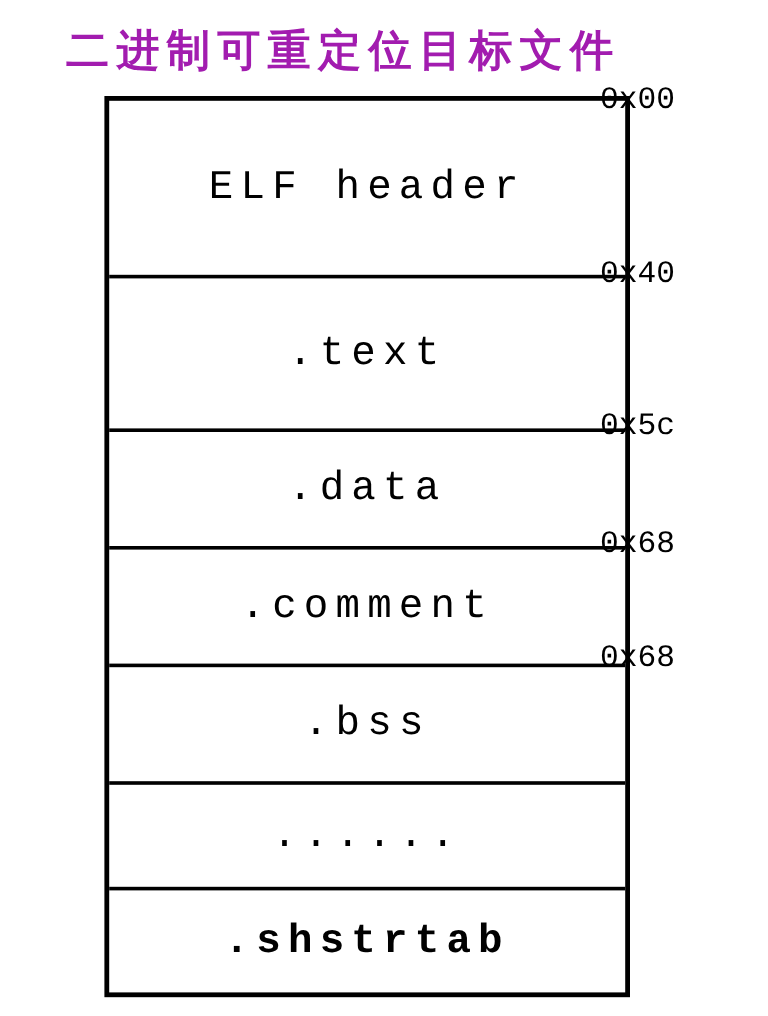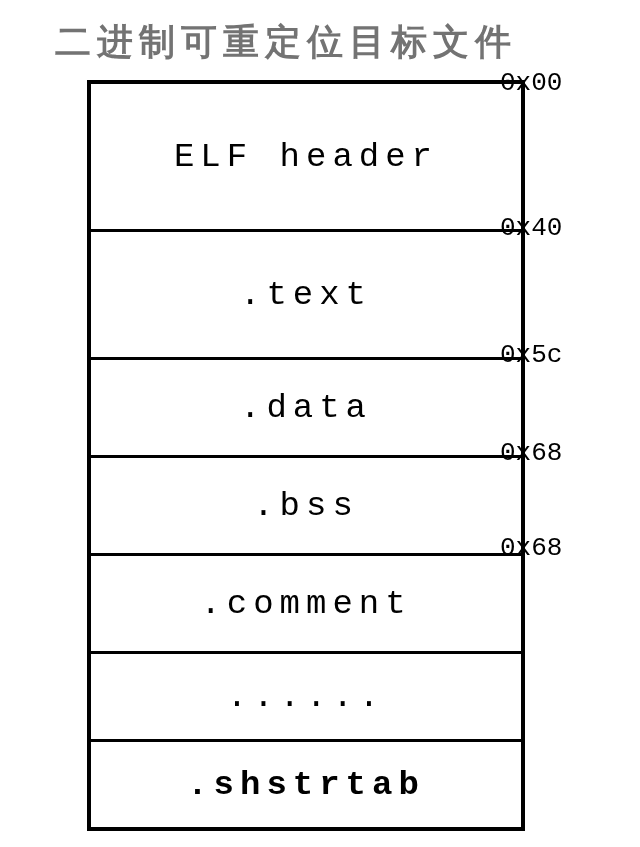--- a/index.html
+++ b/index.html
@@ -10,21 +10,21 @@
       background: #ffffff;
       font-family: "SimSun", "Songti SC", serif;
       position: relative;
     }
     .title {
       position: absolute;
       left: 55px;
       top: 18px;
       font-size: 36px;
       font-weight: bold;
-      color: #737373;
+      color: #a21caf;
       letter-spacing: 6px;
     }
     .table-outer {
       position: absolute;
       left: 55px;
       top: 80px;
       width: 430px;
       border: 4px solid #000000;
       margin-left: 32px;
     }
@@ -66,22 +66,22 @@
   </style>
 </head>
 <body>
 
 <div class="title">二进制可重定位目标文件</div>
 
 <div class="table-outer">
   <div class="cell r0">ELF header</div>
   <div class="cell r1">.text</div>
   <div class="cell r2">.data</div>
+  <div class="cell r4">.comment</div>
   <div class="cell r3">.bss</div>
-  <div class="cell r4">.comment</div>
   <div class="cell r5">......</div>
   <div class="cell r6">.shstrtab</div>
 </div>
 
 <div class="addr a0">0x00</div>
 <div class="addr a1">0x40</div>
 <div class="addr a2">0x5c</div>
 <div class="addr a3">0x68</div>
 <div class="addr a4">0x68</div>
 

